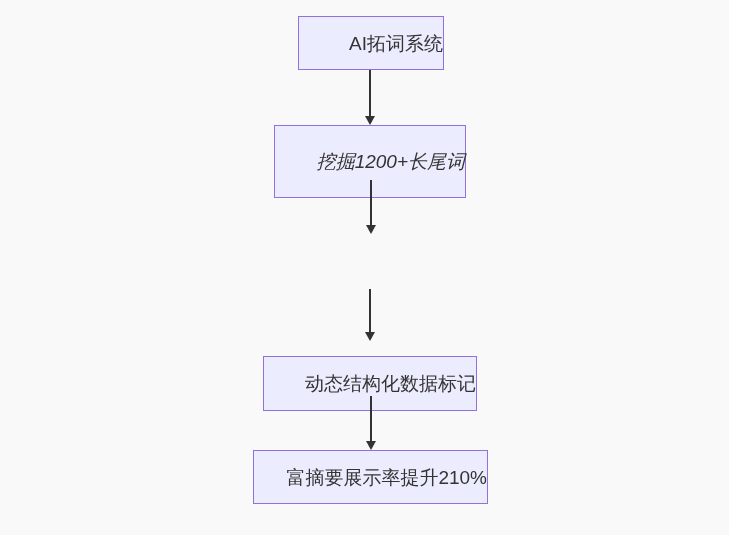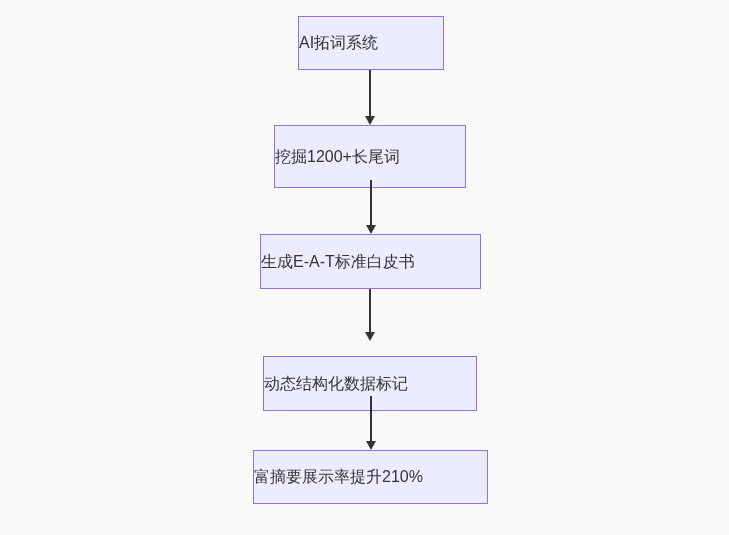--- a/index.html
+++ b/index.html
@@ -9,25 +9,25 @@
     width: 729px;
     height: 535px;
     background: var(--canvas-bg, #f9f9f9);
     font-family: "Liberation Sans", "DejaVu Sans", sans-serif;
     overflow: hidden;
   }
   .node {
     position: absolute;
     display: flex;
     align-items: center;
-    justify-content: flex-start;
+    justify-content: flex-end;
     background: var(--node-fill, #ECECFF);
     border: 1px solid var(--node-border, #9370DB);
     color: var(--node-text, #333333);
-    font-size: 16px;
+    font-size: 19px;
     line-height: 1;
     white-space: nowrap;
     text-align: center;
   }
   .edge-line {
     position: absolute;
     width: 2px;
     background: var(--edge-color, #333333);
   }
   .edge-head {
@@ -41,27 +41,24 @@
 </style>
 </head>
 <body>
 
 <div class="canvas">
 
   <div class="node" style="left: 298px; top: 16px; width: 146px; height: 54px;">
     <span>AI拓词系统</span>
   </div>
 
-  <div class="node" style="left: 274px; top: 125px; width: 192px; height: 63px;">
+  <div class="node" style="left: 274px; top: 125px; width: 192px; height: 73px; font-style: italic;">
     <span>挖掘1200+长尾词</span>
   </div>
 
-  <div class="node" style="left: 260px; top: 234px; width: 221px; height: 55px;">
-    <span>生成E-A-T标准白皮书</span>
-  </div>
 
   <div class="node" style="left: 263px; top: 356px; width: 214px; height: 55px;">
     <span>动态结构化数据标记</span>
   </div>
 
   <div class="node" style="left: 253px; top: 450px; width: 235px; height: 54px;">
     <span>富摘要展示率提升210%</span>
   </div>
 
   <div>

